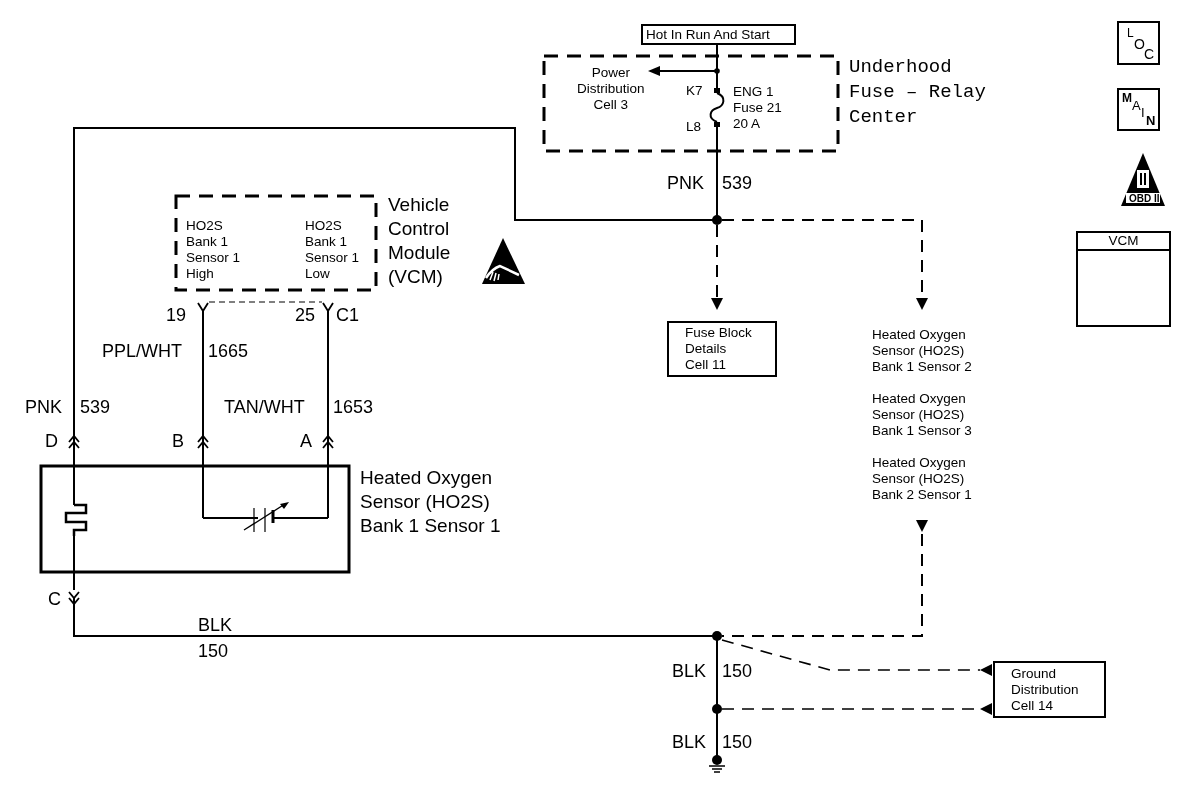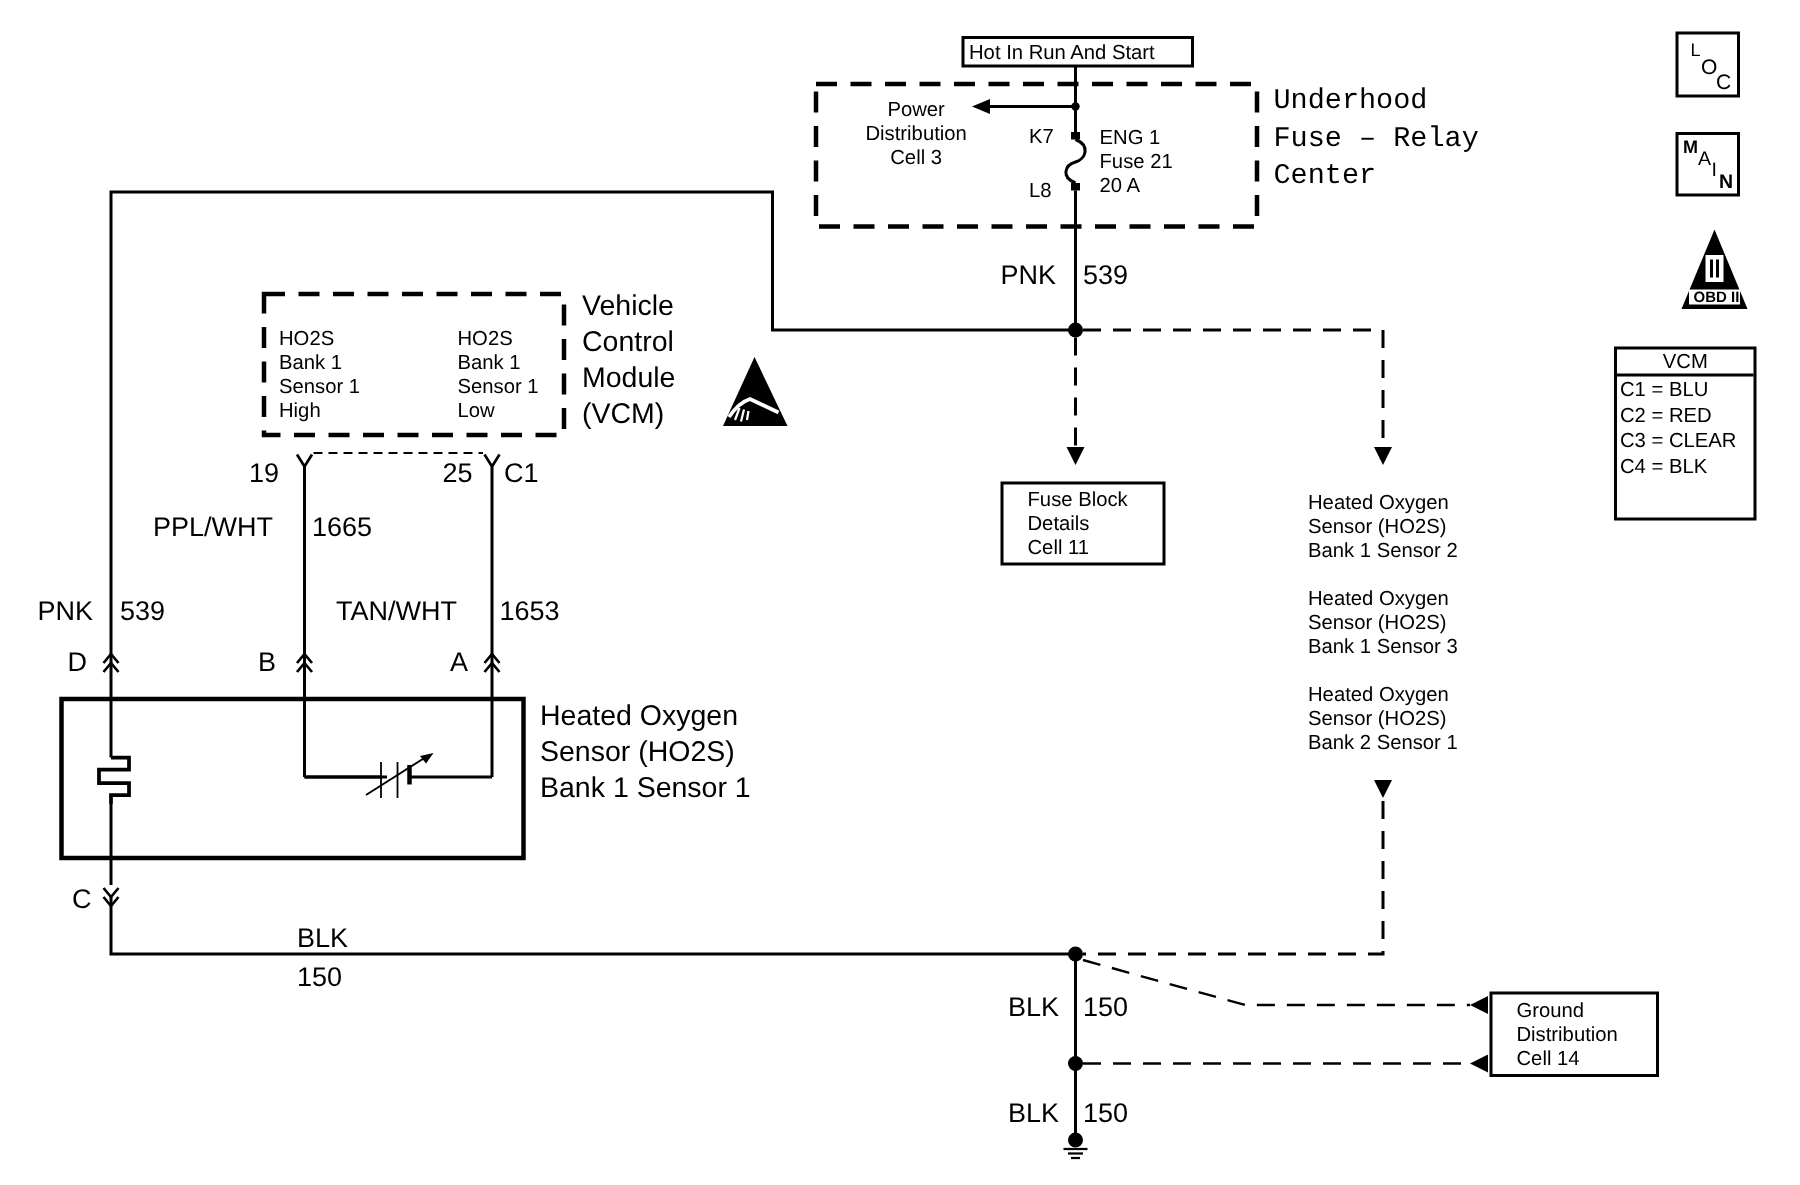--- a/index.html
+++ b/index.html
@@ -226,21 +226,15 @@
 
 <div class="box" style="left:1117px;top:88px;width:43px;height:43px;">
   <span class="t sm" style="left:3px;top:2px;font-size:12px;font-weight:bold;">M</span>
   <span class="t sm" style="left:13px;top:9px;font-size:13px;">A</span>
   <span class="t sm" style="left:22px;top:16px;font-size:13px;">I</span>
   <span class="t sm" style="left:27px;top:24px;font-size:13px;font-weight:bold;">N</span>
 </div>
 
 <div class="t" style="left:1129px;top:194px;font-size:10px;font-weight:bold;text-align:right;">OBD II</div>
 
-<div class="box" style="left:1076px;top:231px;width:95px;height:116px;">
+<div class="box" style="left:1076px;top:231px;width:95px;height:96px;">
   <div style="text-align:center;font-size:13.5px;line-height:16px;border-bottom:2px solid #000;">VCM</div>
-  <div style="font-size:13.5px;line-height:17px;padding-left:2px;">
-    <div>C1 = BLU</div>
-    <div>C2 = RED</div>
-    <div>C3 = CLEAR</div>
-    <div>C4 = BLK</div>
-  </div>
 </div>
 
 </body></html>

